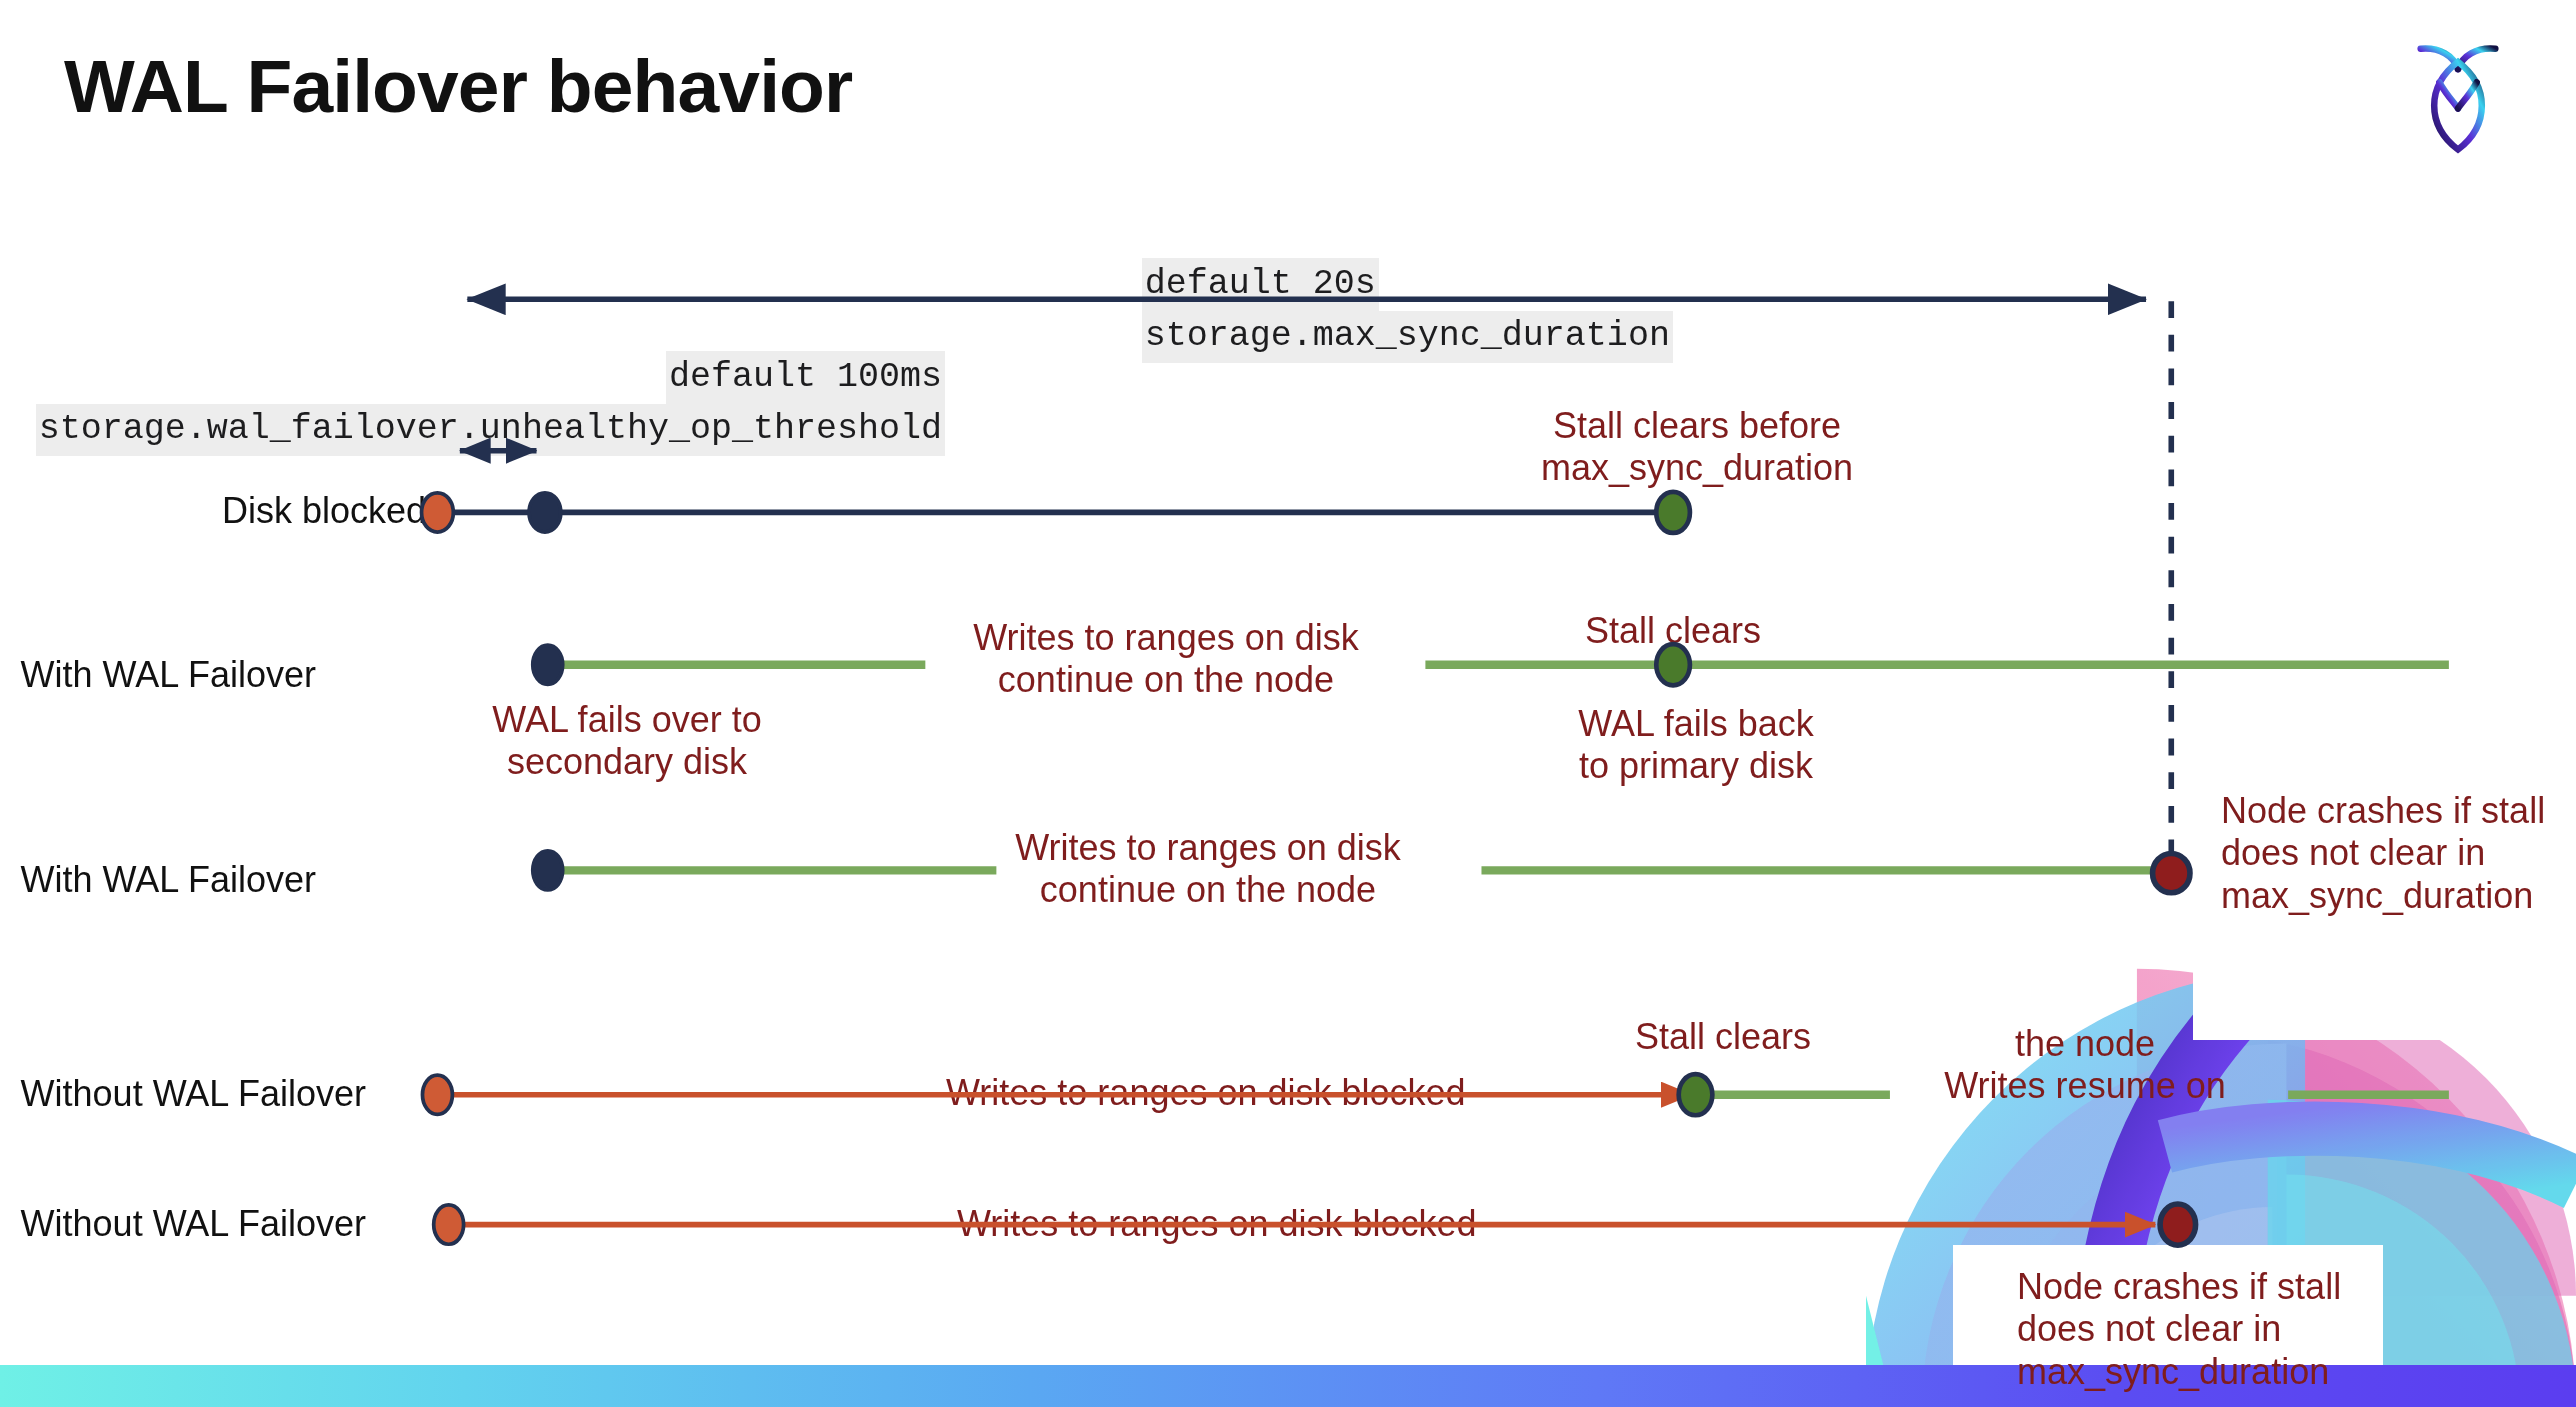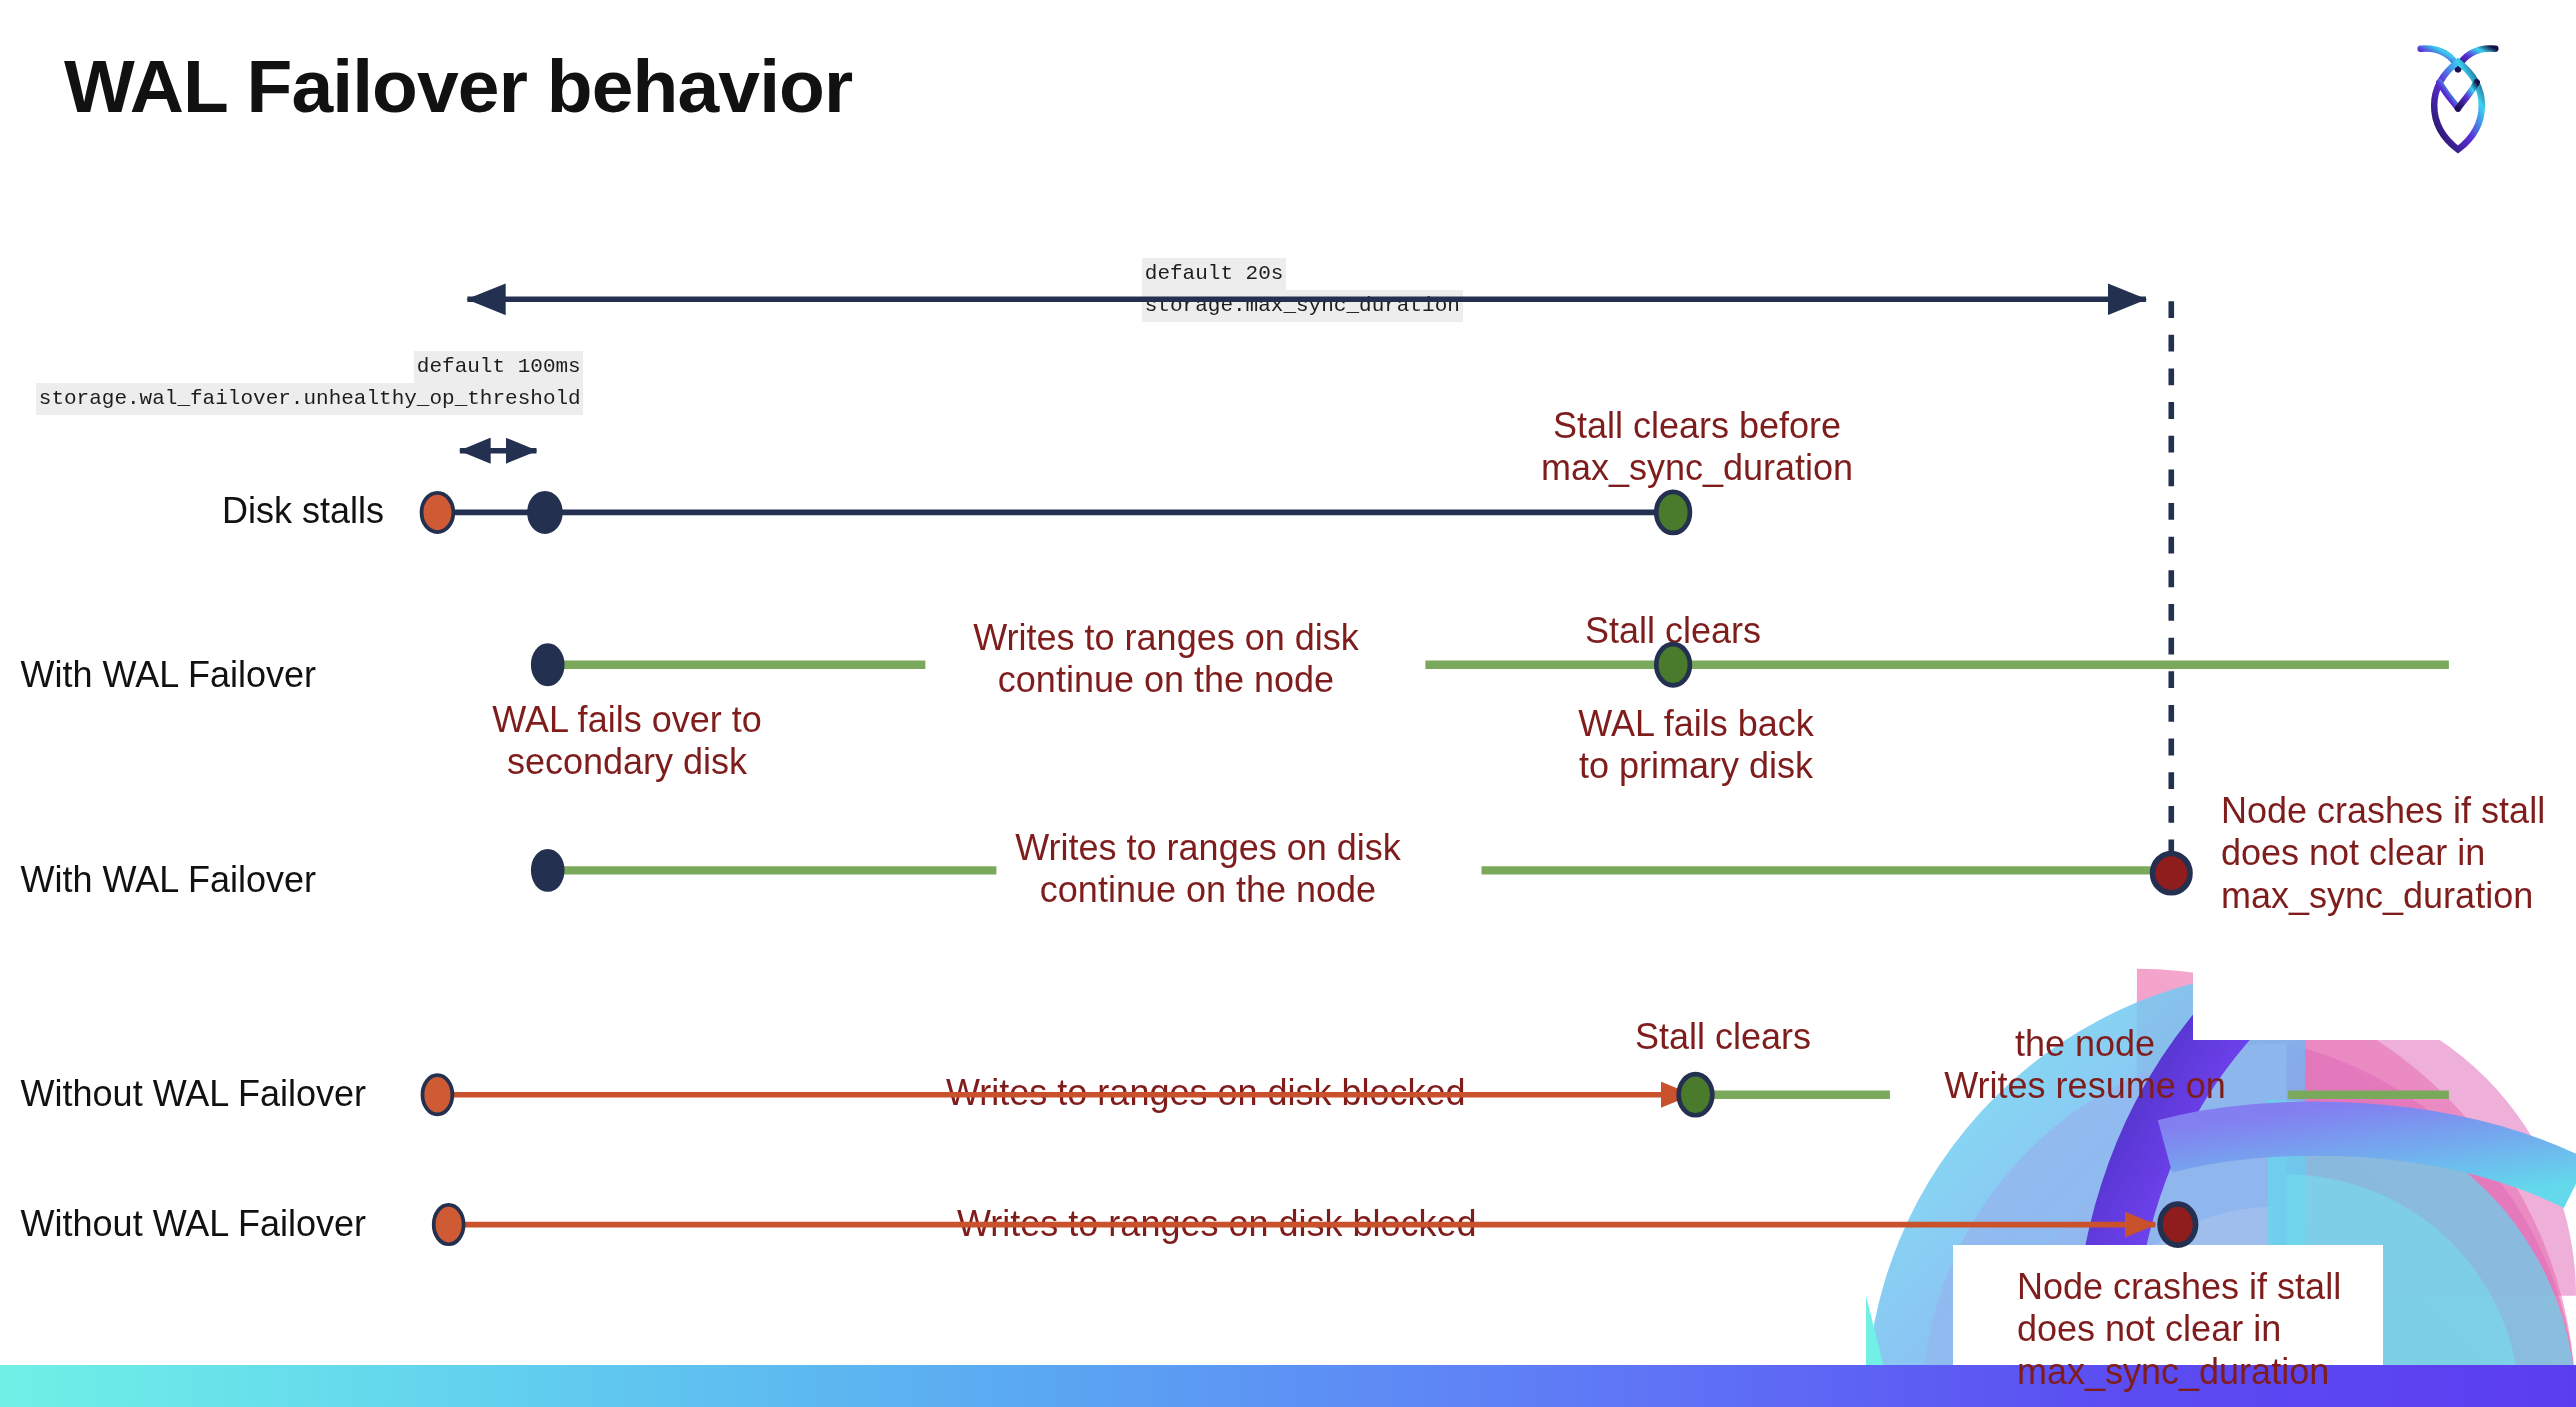--- a/index.html
+++ b/index.html
@@ -30,21 +30,21 @@
     position:absolute;left:64px;top:49px;
     font-size:75px;font-weight:bold;color:#111111;
     letter-spacing:-0.9px;line-height:1;
     white-space:nowrap;
   }
 
   
   .logo{position:absolute;left:2402px;top:28px;width:112px;height:131px;}
 
   
-  .code-block{position:absolute;font-family:"Liberation Mono", monospace;font-size:21px;color:#1d1d1f;line-height:1.45;white-space:nowrap;}
+  .code-block{position:absolute;font-family:"Liberation Mono", monospace;font-size:35px;color:#1d1d1f;line-height:1.45;white-space:nowrap;}
   .code-block span{background:#ededed;padding:0.9px 2.8px;display:inline-block;}
 
   
   .row-label{
     position:absolute;font-size:36px;color:#111;white-space:nowrap;
     transform:translateY(-50%);
   }
 
   
   .cap{position:absolute;font-size:36px;color:#7f1d1d;line-height:1.18;}
@@ -140,21 +140,21 @@
   <div class="code-block" style="left:1142px;top:258px;text-align:left;">
     <span>default 20s</span><br>
     <span>storage.max_sync_duration</span>
   </div>
 
   <div class="code-block" style="left:36px;top:351px;text-align:right;">
     <span>default 100ms</span><br>
     <span>storage.wal_failover.unhealthy_op_threshold</span>
   </div>
 
-  <div class="row-label" style="left:222px;top:511px;">Disk stalls</div>
+  <div class="row-label" style="left:222px;top:511px;">Disk blocked</div>
   <div class="row-label" style="left:20.6px;top:675px;">With WAL Failover</div>
   <div class="row-label" style="left:20.6px;top:880px;">With WAL Failover</div>
   <div class="row-label" style="left:20.6px;top:1094px;">Without WAL Failover</div>
   <div class="row-label" style="left:20.6px;top:1224px;">Without WAL Failover</div>
 
   <div class="cap center" style="left:1697px;top:405px;width:486px;">
     <div>Stall clears before</div>
     <div>max_sync_duration</div>
   </div>
 

